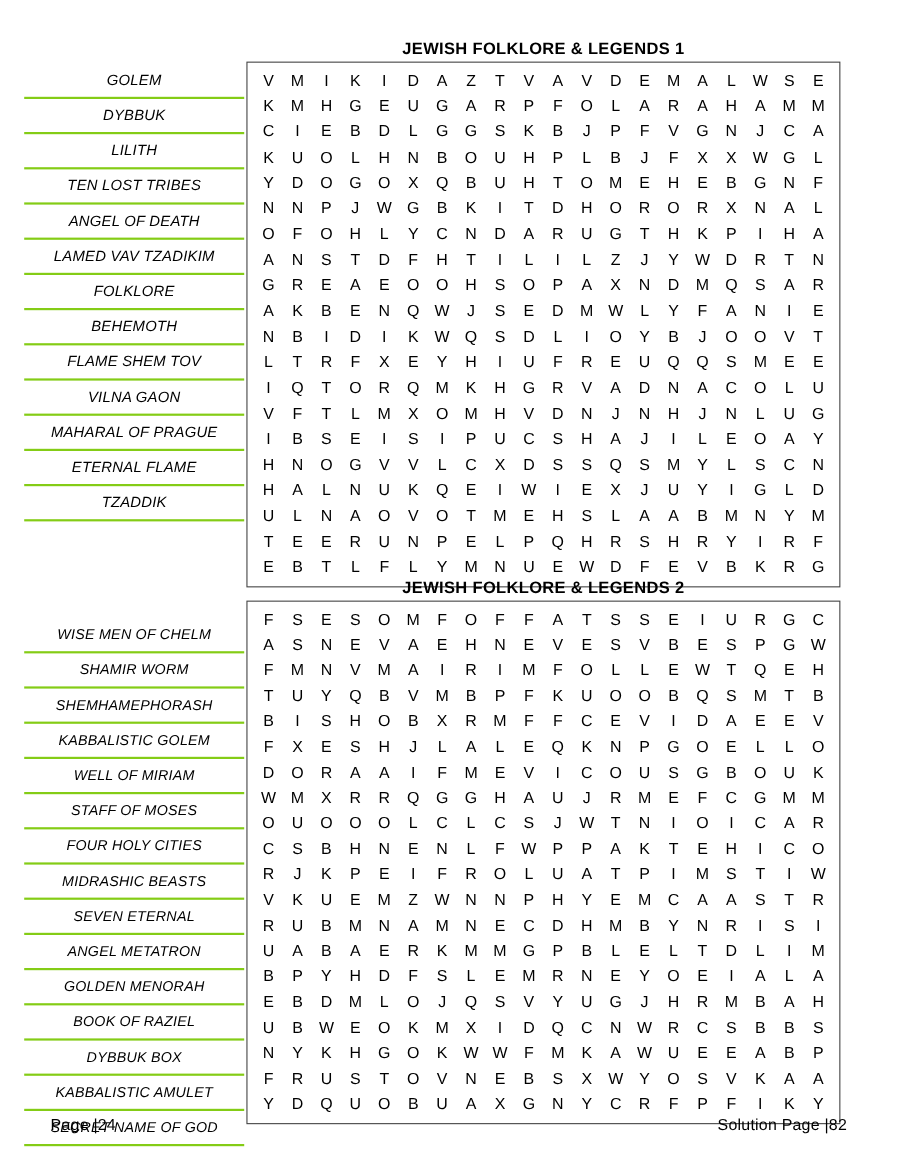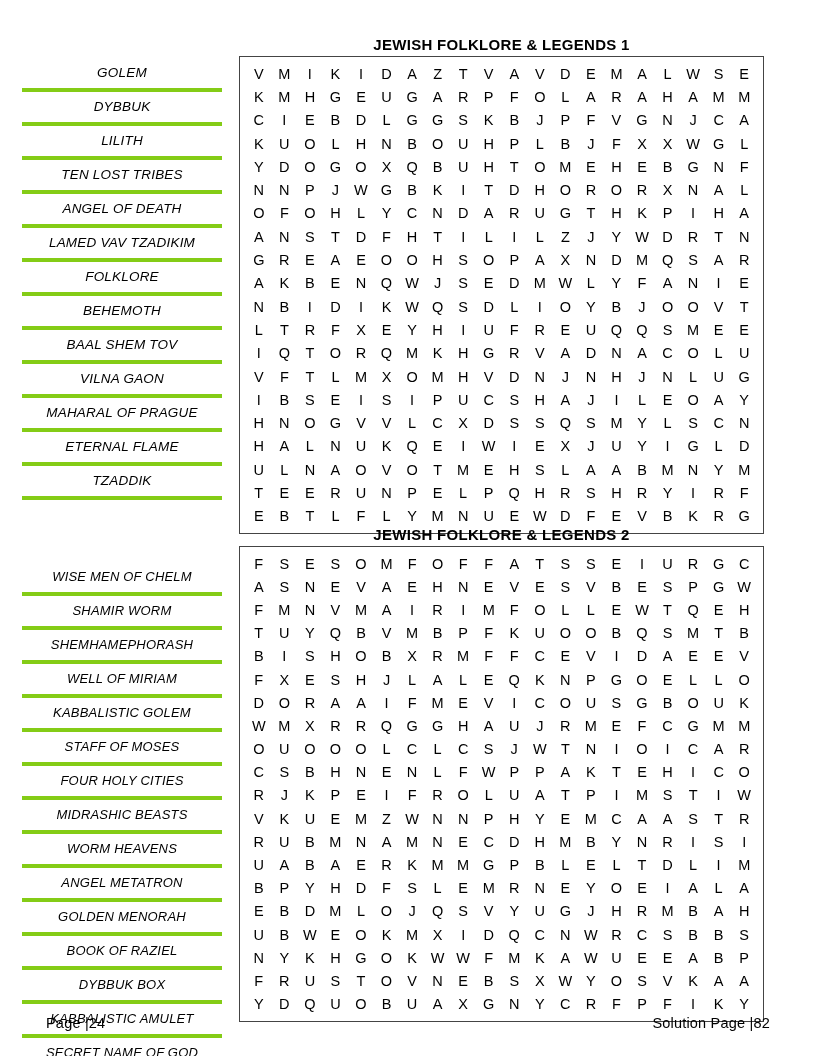--- a/index.html
+++ b/index.html
@@ -35,36 +35,36 @@
   #puzzle-1 { top: 36px; }
   #puzzle-2 { top: 526px; }
 
   .wordlist {
     width: 200px;
     margin-left: 22px;
     margin-top: 22px;
     box-sizing: border-box;
   }
   .word-row {
-    border-bottom: 4px solid #84cc16;
+    border-bottom: 2px solid #84cc16;
     height: 30px;
     line-height: 30px;
     text-align: center;
     font-size: 13.5px;
     font-style: italic;
     letter-spacing: 0.2px;
     white-space: nowrap;
     overflow: hidden;
   }
   #puzzle-2 .wordlist { margin-top: 36px; }
   #puzzle-2 .word-row { font-size: 13px; }
 
   .grid-area {
     flex: 1;
-    margin-left: 17px;
+    margin-left: 2px;
     margin-right: 52px;
   }
   .grid-title {
     text-align: center;
     font-size: 15px;
     font-weight: bold;
     letter-spacing: 0.3px;
     margin-bottom: 3px;
     white-space: nowrap;
   }
@@ -117,21 +117,21 @@
   <section class="puzzle" id="puzzle-1">
     <div class="wordlist">
         <div class="word-row">GOLEM</div>
         <div class="word-row">DYBBUK</div>
         <div class="word-row">LILITH</div>
         <div class="word-row">TEN LOST TRIBES</div>
         <div class="word-row">ANGEL OF DEATH</div>
         <div class="word-row">LAMED VAV TZADIKIM</div>
         <div class="word-row">FOLKLORE</div>
         <div class="word-row">BEHEMOTH</div>
-        <div class="word-row">BAAL SHEM TOV</div>
+        <div class="word-row">FLAME SHEM TOV</div>
         <div class="word-row">VILNA GAON</div>
         <div class="word-row">MAHARAL OF PRAGUE</div>
         <div class="word-row">ETERNAL FLAME</div>
         <div class="word-row">TZADDIK</div>
       </div>
     <div class="grid-area">
       <div class="grid-title">JEWISH FOLKLORE &amp; LEGENDS 1</div>
       <div class="grid-box">
         <table class="grid">
           <tbody>
@@ -579,26 +579,26 @@
         </table>
       </div>
     </div>
   </section>
 
   <section class="puzzle" id="puzzle-2">
     <div class="wordlist">
         <div class="word-row">WISE MEN OF CHELM</div>
         <div class="word-row">SHAMIR WORM</div>
         <div class="word-row">SHEMHAMEPHORASH</div>
+        <div class="word-row">KABBALISTIC GOLEM</div>
         <div class="word-row">WELL OF MIRIAM</div>
-        <div class="word-row">KABBALISTIC GOLEM</div>
         <div class="word-row">STAFF OF MOSES</div>
         <div class="word-row">FOUR HOLY CITIES</div>
         <div class="word-row">MIDRASHIC BEASTS</div>
-        <div class="word-row">WORM HEAVENS</div>
+        <div class="word-row">SEVEN ETERNAL</div>
         <div class="word-row">ANGEL METATRON</div>
         <div class="word-row">GOLDEN MENORAH</div>
         <div class="word-row">BOOK OF RAZIEL</div>
         <div class="word-row">DYBBUK BOX</div>
         <div class="word-row">KABBALISTIC AMULET</div>
         <div class="word-row">SECRET NAME OF GOD</div>
       </div>
     <div class="grid-area">
       <div class="grid-title">JEWISH FOLKLORE &amp; LEGENDS 2</div>
       <div class="grid-box">

